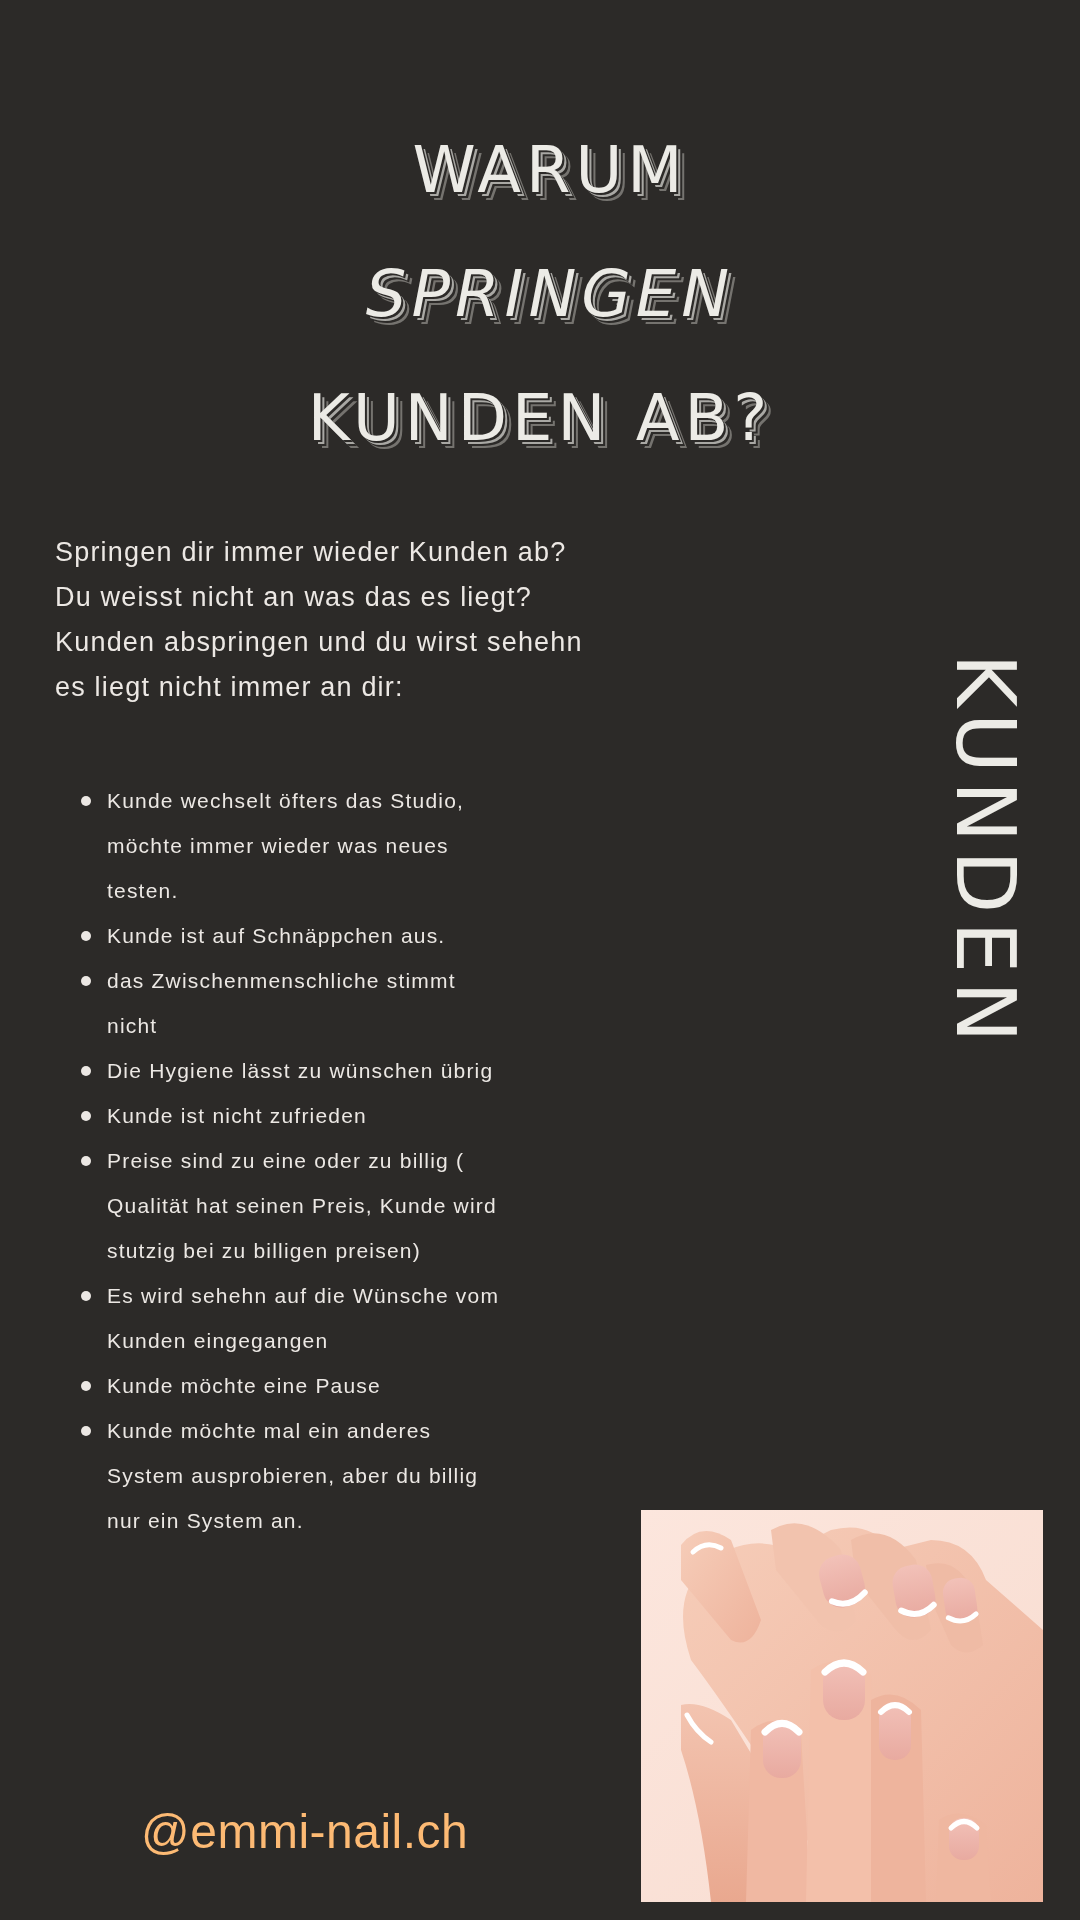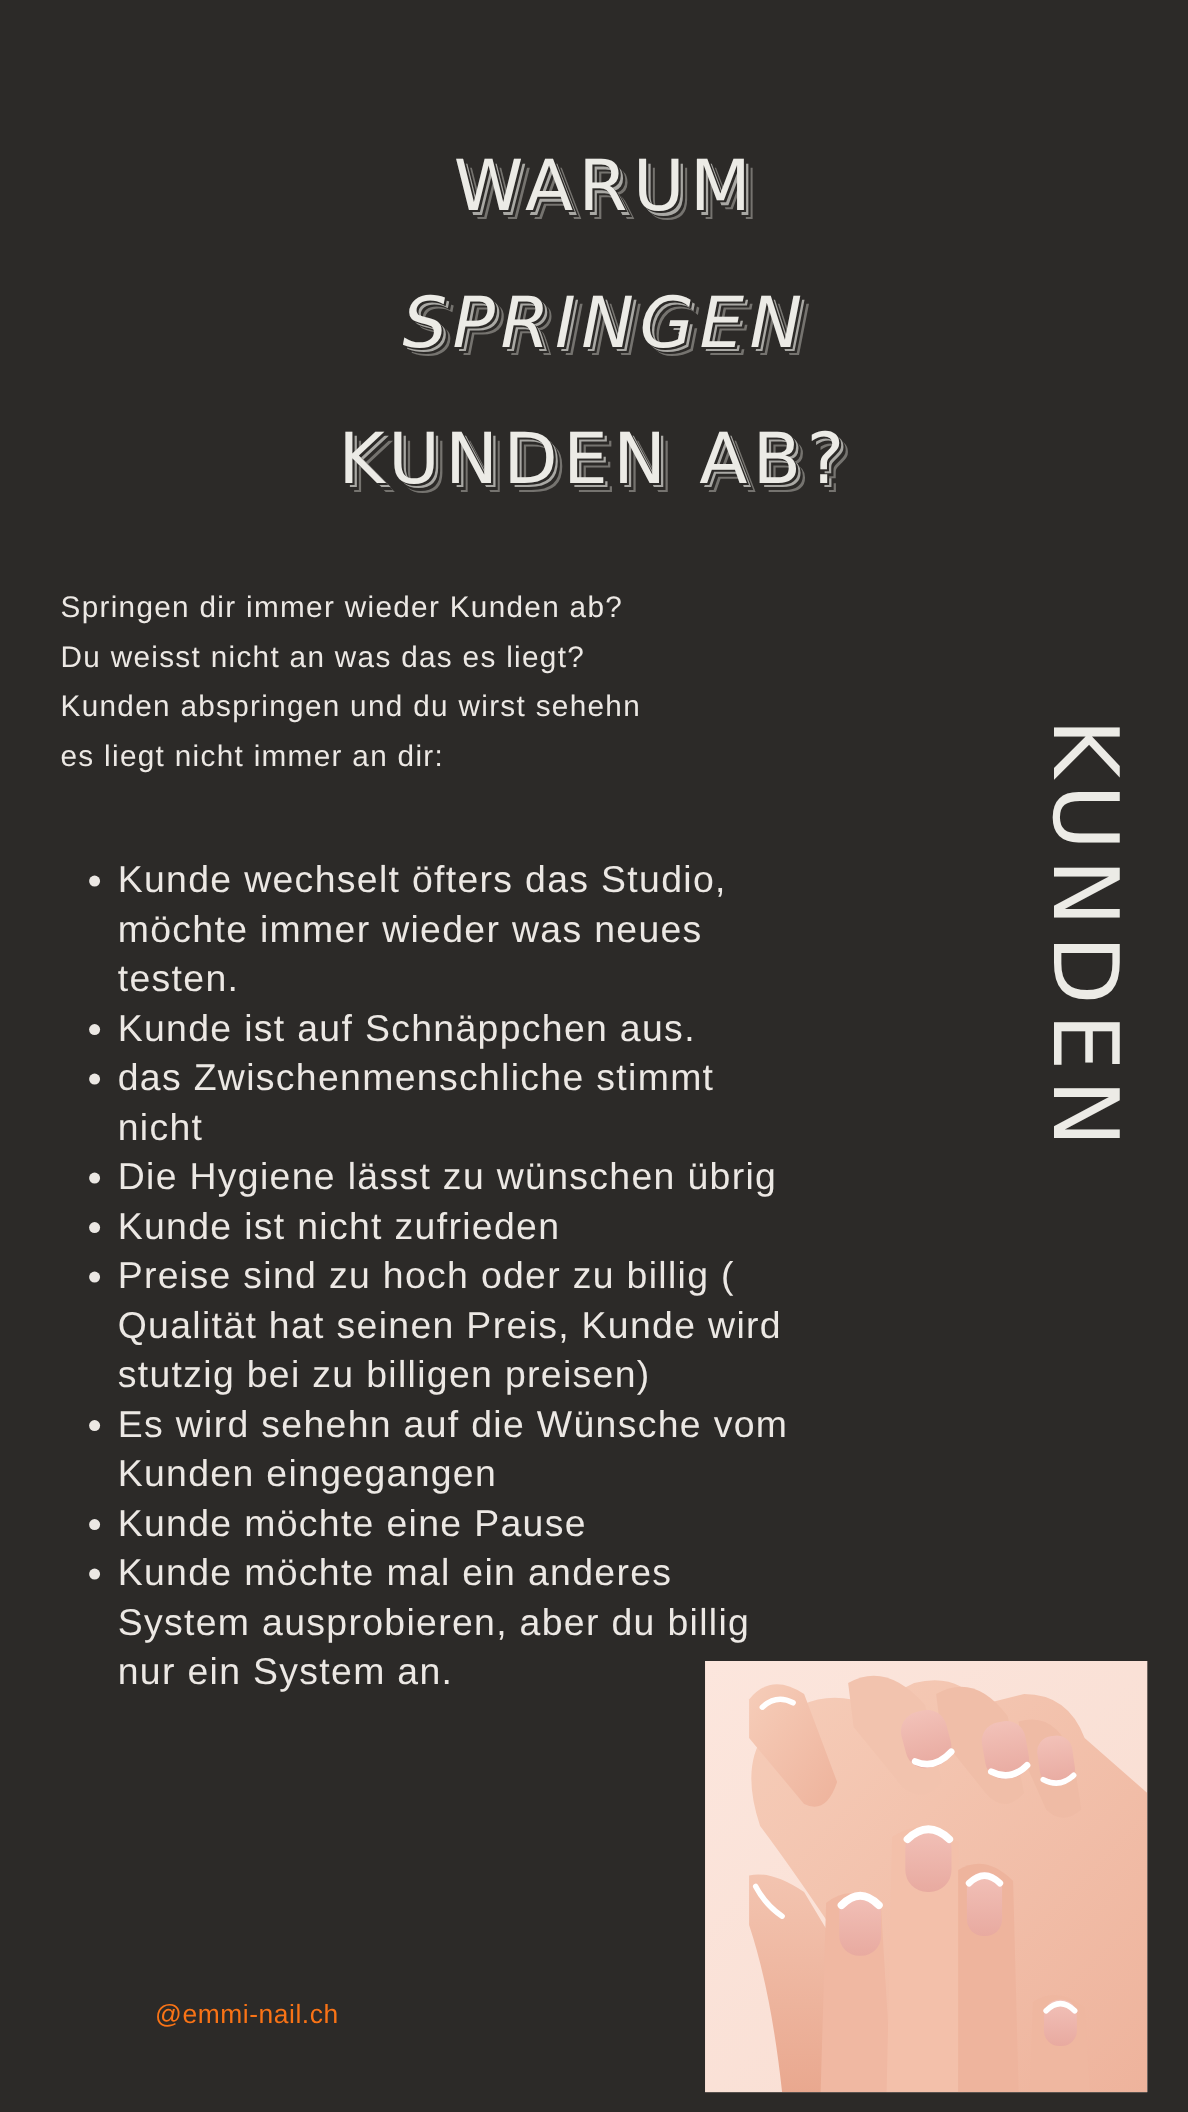--- a/index.html
+++ b/index.html
@@ -46,21 +46,21 @@
     .intro-line { display: block; white-space: nowrap; }
     .reasons {
       position: absolute;
       left: 55px; top: 778px;
       width: 620px;
       list-style: none;
     }
     .reason {
       position: relative;
       padding-left: 52px;
-      font-size: 34px;
+      font-size: 21px;
       line-height: 45px;
       letter-spacing: 1.2px;
       color: #ece8e4;
     }
     .reason-line { display: block; white-space: nowrap; }
     .bullet {
       position: absolute;
       left: 26px; top: 18px;
       width: 10px; height: 10px;
       border-radius: 50%;
@@ -82,23 +82,23 @@
       position: absolute;
       left: 641px; top: 1510px;
       width: 402px; height: 392px;
       overflow: hidden;
       background: #fbe3da;
     }
     .photo svg { display: block; width: 100%; height: 100%; }
     .handle {
       position: absolute;
       left: 141px; top: 1810px;
-      font-size: 24px;
+      font-size: 48px;
       letter-spacing: 0.5px;
-      color: #f97316;
+      color: #fdba74;
       line-height: 44px;
     }
   </style>
 </head>
 <body>
 
 <h1 class="title">
   <span class="title-line l1">WARUM</span>
   <span class="title-line l2">SPRINGEN</span>
   <span class="title-line l3">KUNDEN AB?</span>
@@ -130,21 +130,21 @@
   <li class="reason">
     <span class="bullet"></span>
     <span class="reason-line">Die Hygiene lässt zu wünschen übrig</span>
   </li>
   <li class="reason">
     <span class="bullet"></span>
     <span class="reason-line">Kunde ist nicht zufrieden</span>
   </li>
   <li class="reason">
     <span class="bullet"></span>
-    <span class="reason-line">Preise sind zu hoch oder zu billig (</span>
+    <span class="reason-line">Preise sind zu eine oder zu billig (</span>
     <span class="reason-line">Qualität hat seinen Preis, Kunde wird</span>
     <span class="reason-line">stutzig bei zu billigen preisen)</span>
   </li>
   <li class="reason">
     <span class="bullet"></span>
     <span class="reason-line">Es wird sehehn auf die Wünsche vom</span>
     <span class="reason-line">Kunden eingegangen</span>
   </li>
   <li class="reason">
     <span class="bullet"></span>

